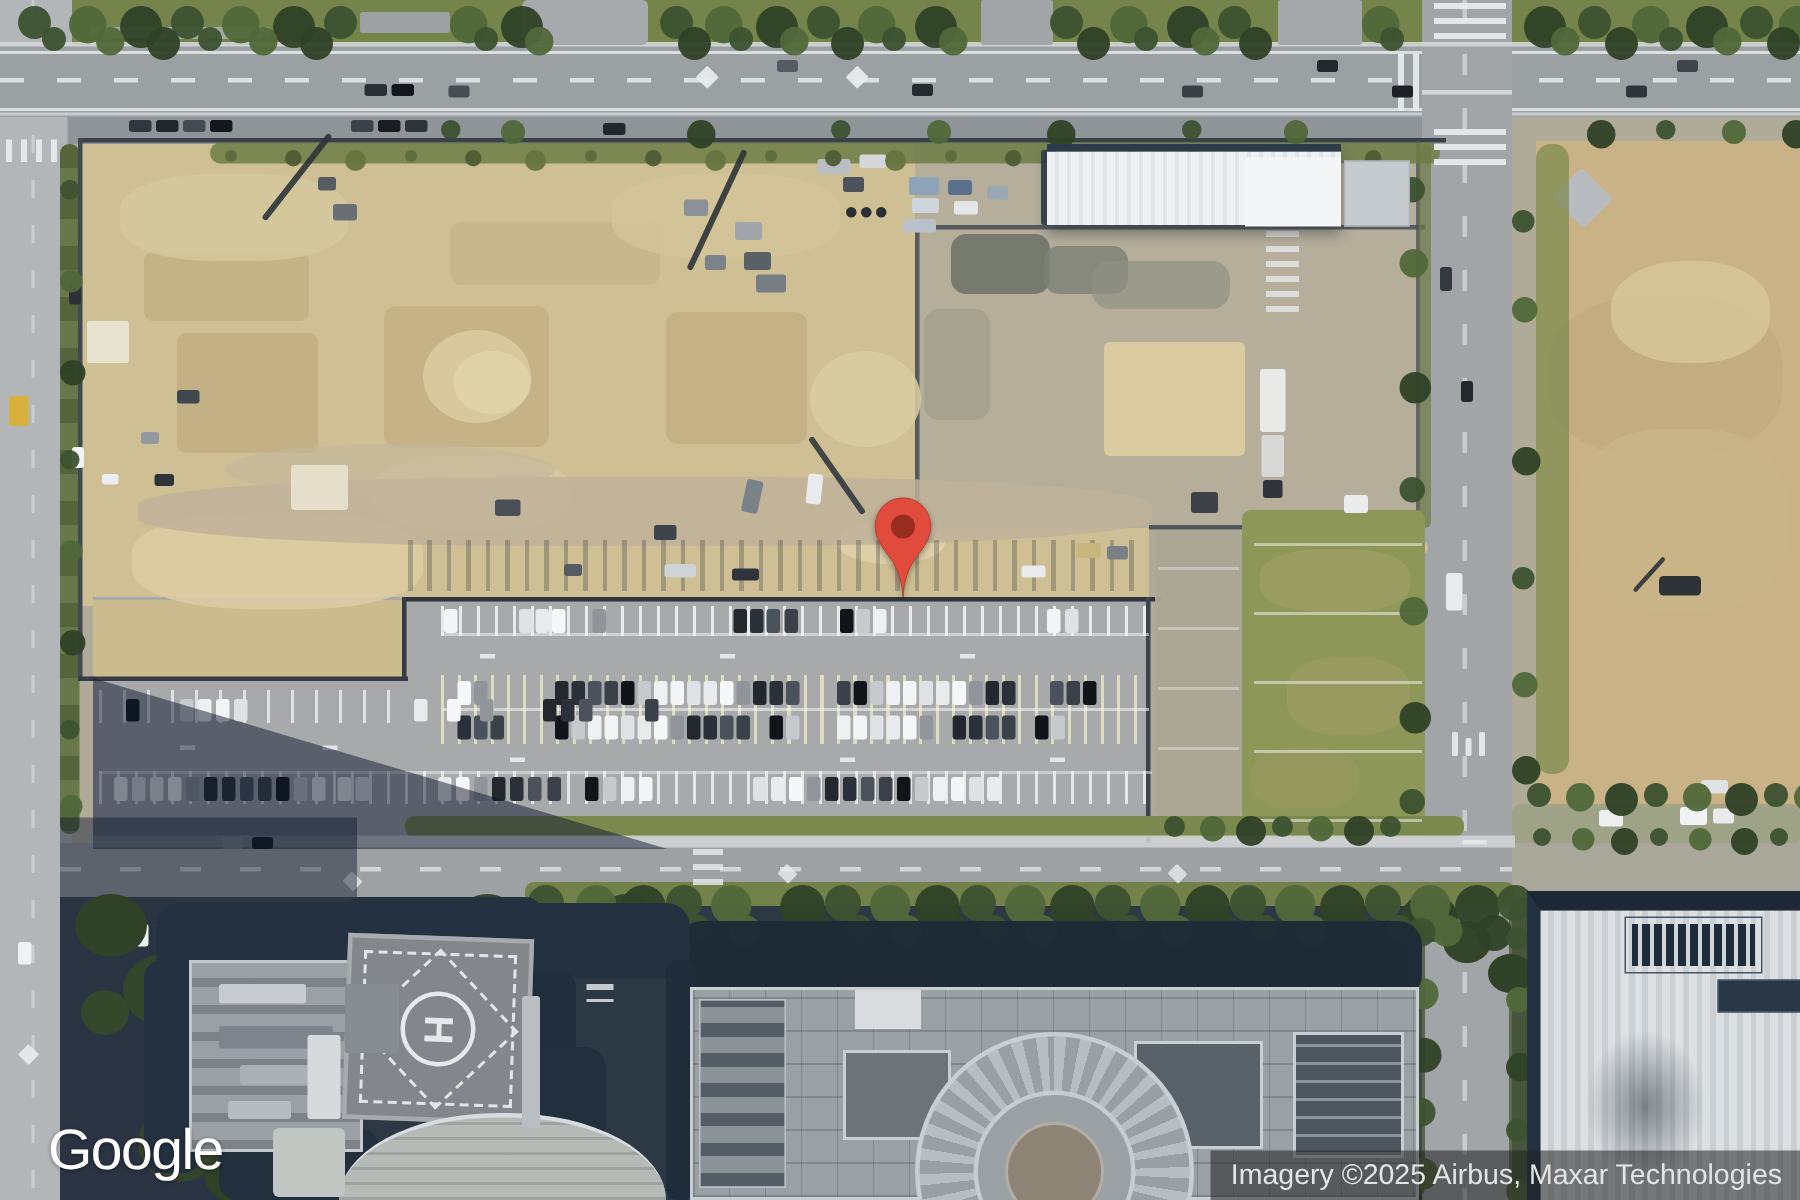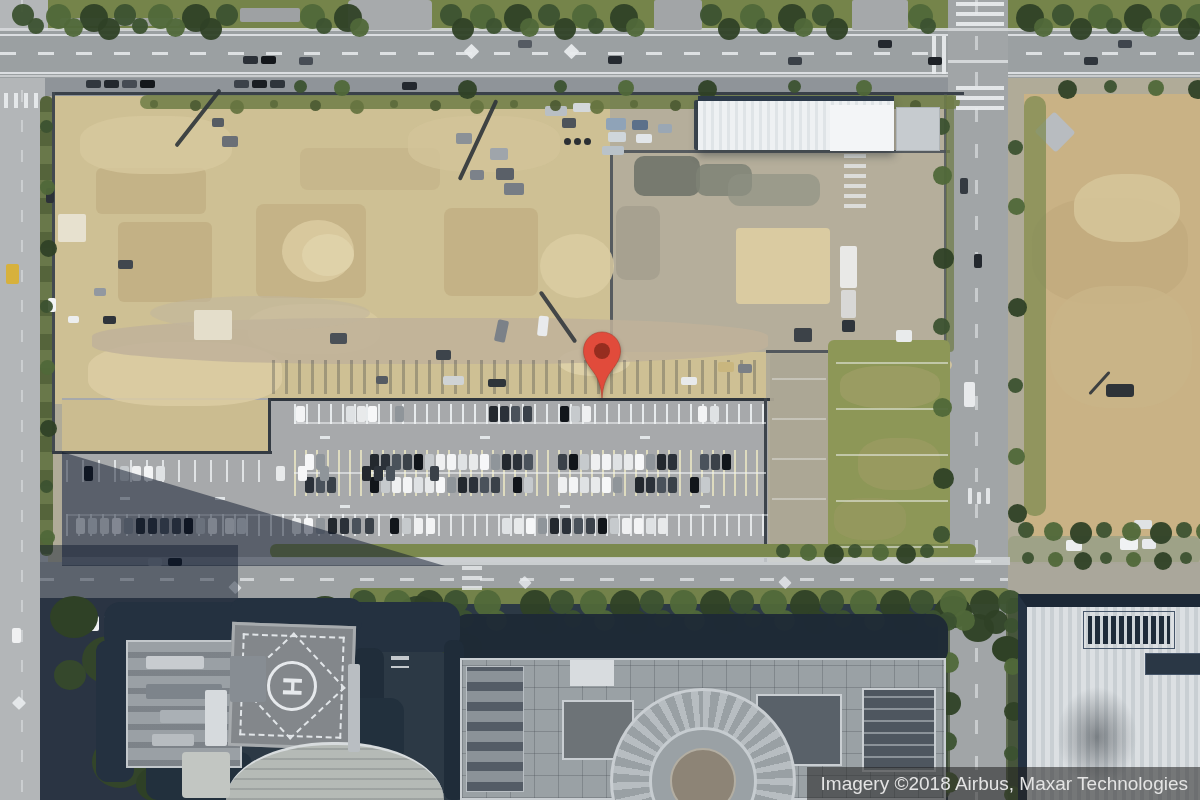--- a/index.html
+++ b/index.html
@@ -671,14 +671,15 @@
       <div class="sp" style="left: 205px; top: 690px; width: 22px; height: 56px; background: rgb(214, 218, 221); border-radius: 2px;"></div>
       <div class="sp" style="left: 348px; top: 664px; width: 12px; height: 88px; background: rgb(185, 190, 194); border-radius: 2px;"></div>
       <div class="sp" style="left: 182px; top: 752px; width: 48px; height: 46px; background: rgb(194, 198, 194); border-radius: 4px;"></div>
     </div>
 
   <svg class="pin" width="42" height="72" viewBox="0 0 42 72">
     <path d="M21,1 C10.5,1 2.5,9.3 2.5,19.8 C2.5,27.2 6.6,33.2 11.6,39.8 C16,45.6 19.5,52.5 20.6,63 L21,67 L21.4,63 C22.5,52.5 26,45.6 30.4,39.8 C35.4,33.2 39.5,27.2 39.5,19.8 C39.5,9.3 31.5,1 21,1 Z" stroke="#b03a2b" stroke-width="0.6" fill="#e14b3b"></path>
     <circle cx="21" cy="20" r="8" fill="#962d1f"></circle>
   </svg>
 
-  <div class="attrib">Imagery ©2018 Airbus, Maxar Technologies</div>
+  <div class="glogo">Google</div>
+  <div class="attrib">Imagery ©2025 Airbus, Maxar Technologies</div>
 </div>
 
 </body></html>

